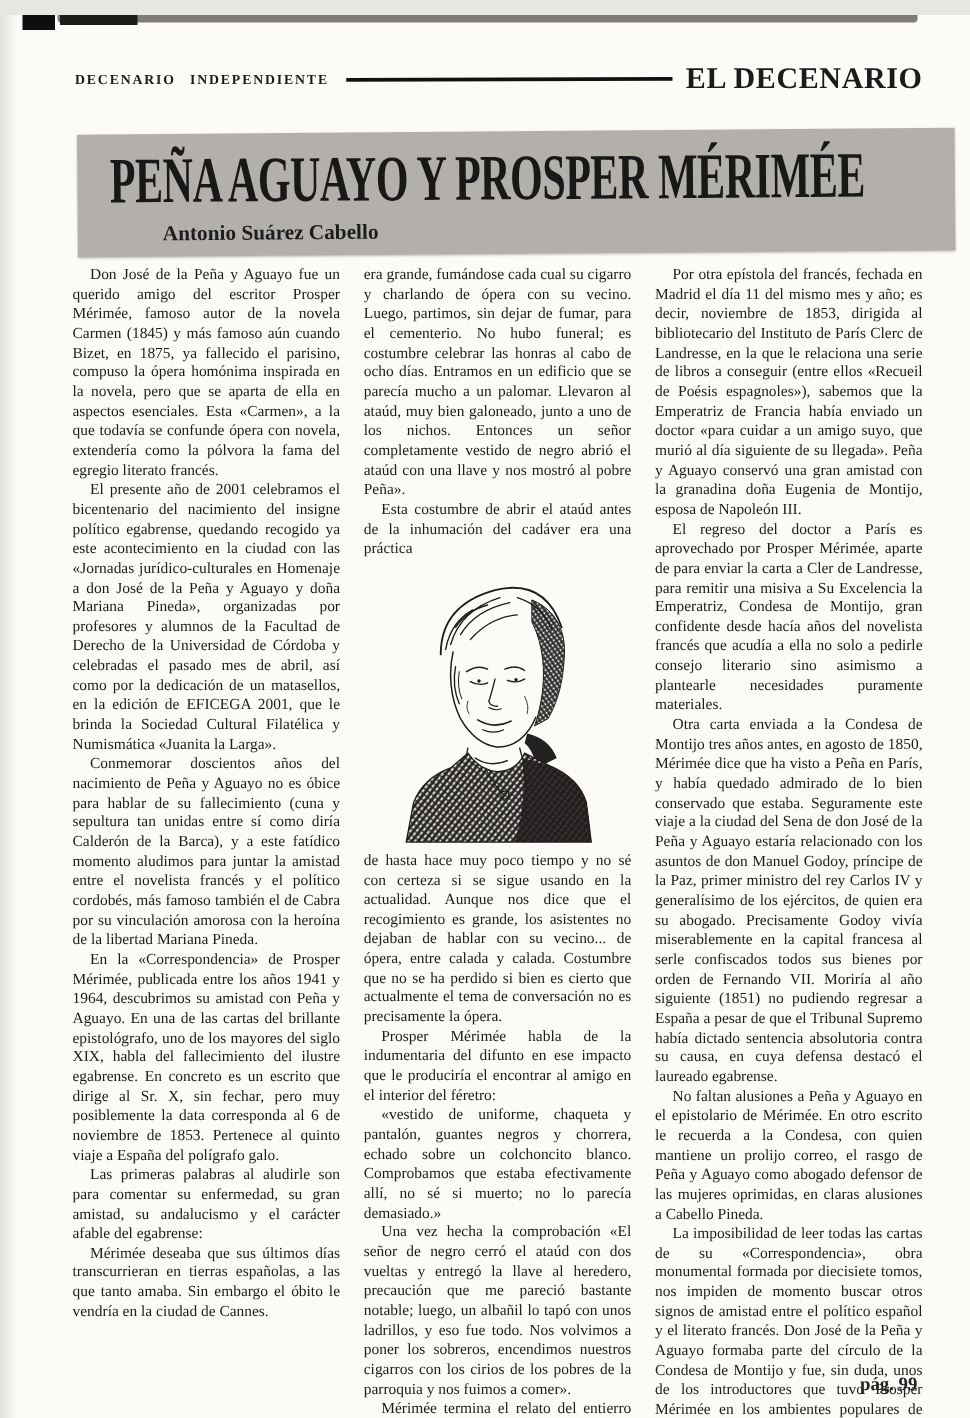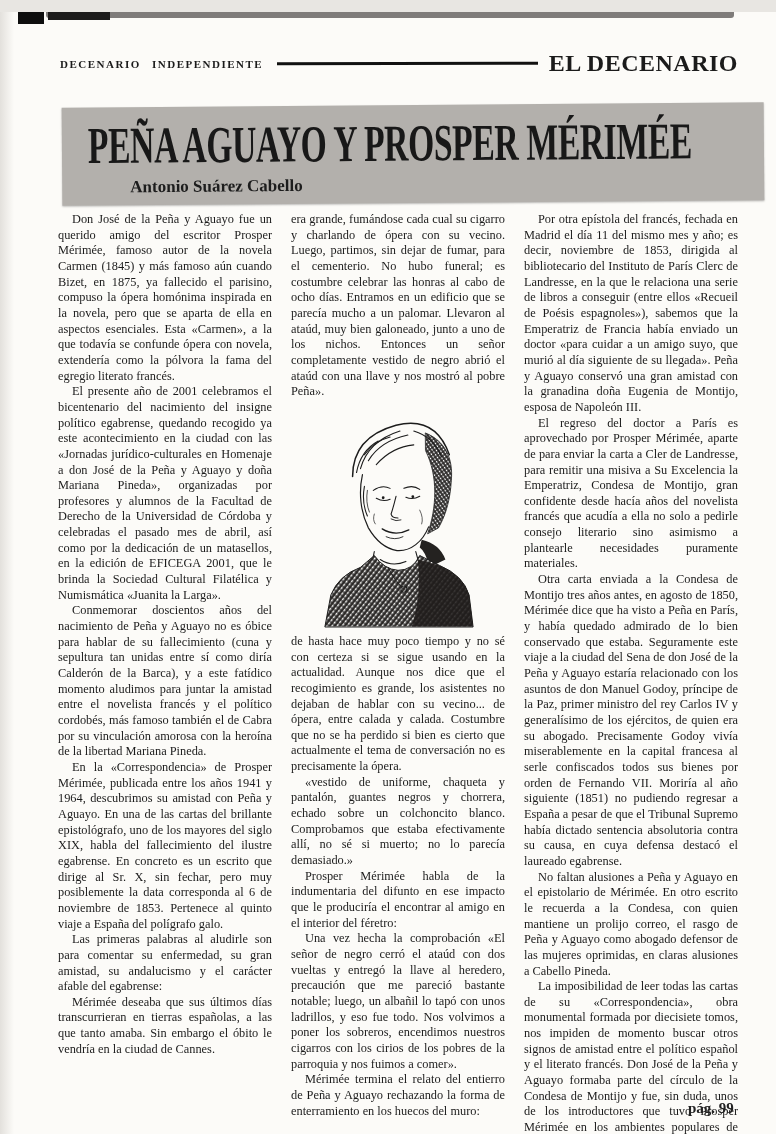--- a/index.html
+++ b/index.html
@@ -71,20 +71,21 @@
       <p>El presente año de 2001 celebramos el bicentenario del nacimiento del insigne político egabrense, quedando recogido ya este acontecimiento en la ciudad con las «Jornadas jurídico-culturales en Homenaje a don José de la Peña y Aguayo y doña Mariana Pineda», organizadas por profesores y alumnos de la Facultad de Derecho de la Universidad de Córdoba y celebradas el pasado mes de abril, así como por la dedicación de un matasellos, en la edición de EFICEGA 2001, que le brinda la Sociedad Cultural Filatélica y Numismática «Juanita la Larga».</p>
       <p>Conmemorar doscientos años del nacimiento de Peña y Aguayo no es óbice para hablar de su fallecimiento (cuna y sepultura tan unidas entre sí como diría Calderón de la Barca), y a este fatídico momento aludimos para juntar la amistad entre el novelista francés y el político cordobés, más famoso también el de Cabra por su vinculación amorosa con la heroína de la libertad Mariana Pineda.</p>
       <p>En la «Correspondencia» de Prosper Mérimée, publicada entre los años 1941 y 1964, descubrimos su amistad con Peña y Aguayo. En una de las cartas del brillante epistológrafo, uno de los mayores del siglo XIX, habla del fallecimiento del ilustre egabrense. En concreto es un escrito que dirige al Sr. X, sin fechar, pero muy posiblemente la data corresponda al 6 de noviembre de 1853. Pertenece al quinto viaje a España del polígrafo galo.</p>
       <p>Las primeras palabras al aludirle son para comentar su enfermedad, su gran amistad, su andalucismo y el carácter afable del egabrense:</p>
       <p>Mérimée deseaba que sus últimos días transcurrieran en tierras españolas, a las que tanto amaba. Sin embargo el óbito le vendría en la ciudad de Cannes.</p>
 
     </div>
 
     <div class="col">
       <p class="noindent">era grande, fumándose cada cual su cigarro y charlando de ópera con su vecino. Luego, partimos, sin dejar de fumar, para el cementerio. No hubo funeral; es costumbre celebrar las honras al cabo de ocho días. Entramos en un edificio que se parecía mucho a un palomar. Llevaron al ataúd, muy bien galoneado, junto a uno de los nichos. Entonces un señor completamente vestido de negro abrió el ataúd con una llave y nos mostró al pobre Peña».</p>
+      <p>Esta costumbre de abrir el ataúd antes de la inhumación del cadáver era una práctica</p>
 
       <div class="figure">
         <svg viewBox="0 0 160 222" fill="none" stroke="#1c1c1c" stroke-width="1.1" stroke-linecap="round">
           <defs>
             <pattern id="coatHatch" width="4" height="4" patternUnits="userSpaceOnUse" patternTransform="rotate(38)">
               <rect width="4" height="4" fill="#f6f5f2"></rect>
               <line x1="1" y1="0" x2="1" y2="4" stroke="#24211f" stroke-width="1.8"></line>
             </pattern>
             <pattern id="hairHatch" width="3.2" height="3.2" patternUnits="userSpaceOnUse" patternTransform="rotate(-35)">
               <rect width="3.2" height="3.2" fill="#ffffff"></rect>
@@ -134,22 +135,22 @@
           <path d="M6,222 L12,190 Q20,170 42,162 L56,150 Q66,164 80,165 Q95,165 102,150 L122,160 Q146,170 152,190 L156,222 Z" fill="url(#coatHatch)" stroke="#1c1c1c" stroke-width="1"></path>
 
           <path d="M100,154 L122,160 Q146,170 152,190 L156,222 L94,222 Q104,190 100,154 Z" fill="#201d1b" opacity="0.88" stroke="none"></path>
 
           <path d="M70,162 q7,14 13,19" stroke-width="0.9"></path>
           <circle cx="86" cy="184" r="3.2" stroke-width="1"></circle>
         </svg>
       </div>
 
       <p class="noindent">de hasta hace muy poco tiempo y no sé con certeza si se sigue usando en la actualidad. Aunque nos dice que el recogimiento es grande, los asistentes no dejaban de hablar con su vecino... de ópera, entre calada y calada. Costumbre que no se ha perdido si bien es cierto que actualmente el tema de conversación no es precisamente la ópera.</p>
+      <p>Prosper Mérimée habla de la indumentaria del difunto en ese impacto que le produciría el encontrar al amigo en el interior del féretro:</p>
       <p>«vestido de uniforme, chaqueta y pantalón, guantes negros y chorrera, echado sobre un colchoncito blanco. Comprobamos que estaba efectivamente allí, no sé si muerto; no lo parecía demasiado.»</p>
-      <p>Prosper Mérimée habla de la indumentaria del difunto en ese impacto que le produciría el encontrar al amigo en el interior del féretro:</p>
       <p>Una vez hecha la comprobación «El señor de negro cerró el ataúd con dos vueltas y entregó la llave al heredero, precaución que me pareció bastante notable; luego, un albañil lo tapó con unos ladrillos, y eso fue todo. Nos volvimos a poner los sobreros, encendimos nuestros cigarros con los cirios de los pobres de la parroquia y nos fuimos a comer».</p>
       <p>Mérimée termina el relato del entierro de Peña y Aguayo rechazando la forma de enterramiento en los huecos del muro:</p>
     </div>
 
     <div class="col">
       <p>Por otra epístola del francés, fechada en Madrid el día 11 del mismo mes y año; es decir, noviembre de 1853, dirigida al bibliotecario del Instituto de París Clerc de Landresse, en la que le relaciona una serie de libros a conseguir (entre ellos «Recueil de Poésis espagnoles»), sabemos que la Emperatriz de Francia había enviado un doctor «para cuidar a un amigo suyo, que murió al día siguiente de su llegada». Peña y Aguayo conservó una gran amistad con la granadina doña Eugenia de Montijo, esposa de Napoleón III.</p>
       <p>El regreso del doctor a París es aprovechado por Prosper Mérimée, aparte de para enviar la carta a Cler de Landresse, para remitir una misiva a Su Excelencia la Emperatriz, Condesa de Montijo, gran confidente desde hacía años del novelista francés que acudía a ella no solo a pedirle consejo literario sino asimismo a plantearle necesidades puramente materiales.</p>
       <p>Otra carta enviada a la Condesa de Montijo tres años antes, en agosto de 1850, Mérimée dice que ha visto a Peña en París, y había quedado admirado de lo bien conservado que estaba. Seguramente este viaje a la ciudad del Sena de don José de la Peña y Aguayo estaría relacionado con los asuntos de don Manuel Godoy, príncipe de la Paz, primer ministro del rey Carlos IV y generalísimo de los ejércitos, de quien era su abogado. Precisamente Godoy vivía miserablemente en la capital francesa al serle confiscados todos sus bienes por orden de Fernando VII. Moriría al año siguiente (1851) no pudiendo regresar a España a pesar de que el Tribunal Supremo había dictado sentencia absolutoria contra su causa, en cuya defensa destacó el laureado egabrense.</p>
       <p>No faltan alusiones a Peña y Aguayo en el epistolario de Mérimée. En otro escrito le recuerda a la Condesa, con quien mantiene un prolijo correo, el rasgo de Peña y Aguayo como abogado defensor de las mujeres oprimidas, en claras alusiones a Cabello Pineda.</p>
       <p>La imposibilidad de leer todas las cartas de su «Correspondencia», obra monumental formada por diecisiete tomos, nos impiden de momento buscar otros signos de amistad entre el político español y el literato francés. Don José de la Peña y Aguayo formaba parte del círculo de la Condesa de Montijo y fue, sin duda, unos de los introductores que tuvo Prosper Mérimée en los ambientes populares de Madrid... y en la vida alegre madrileña ●</p>

